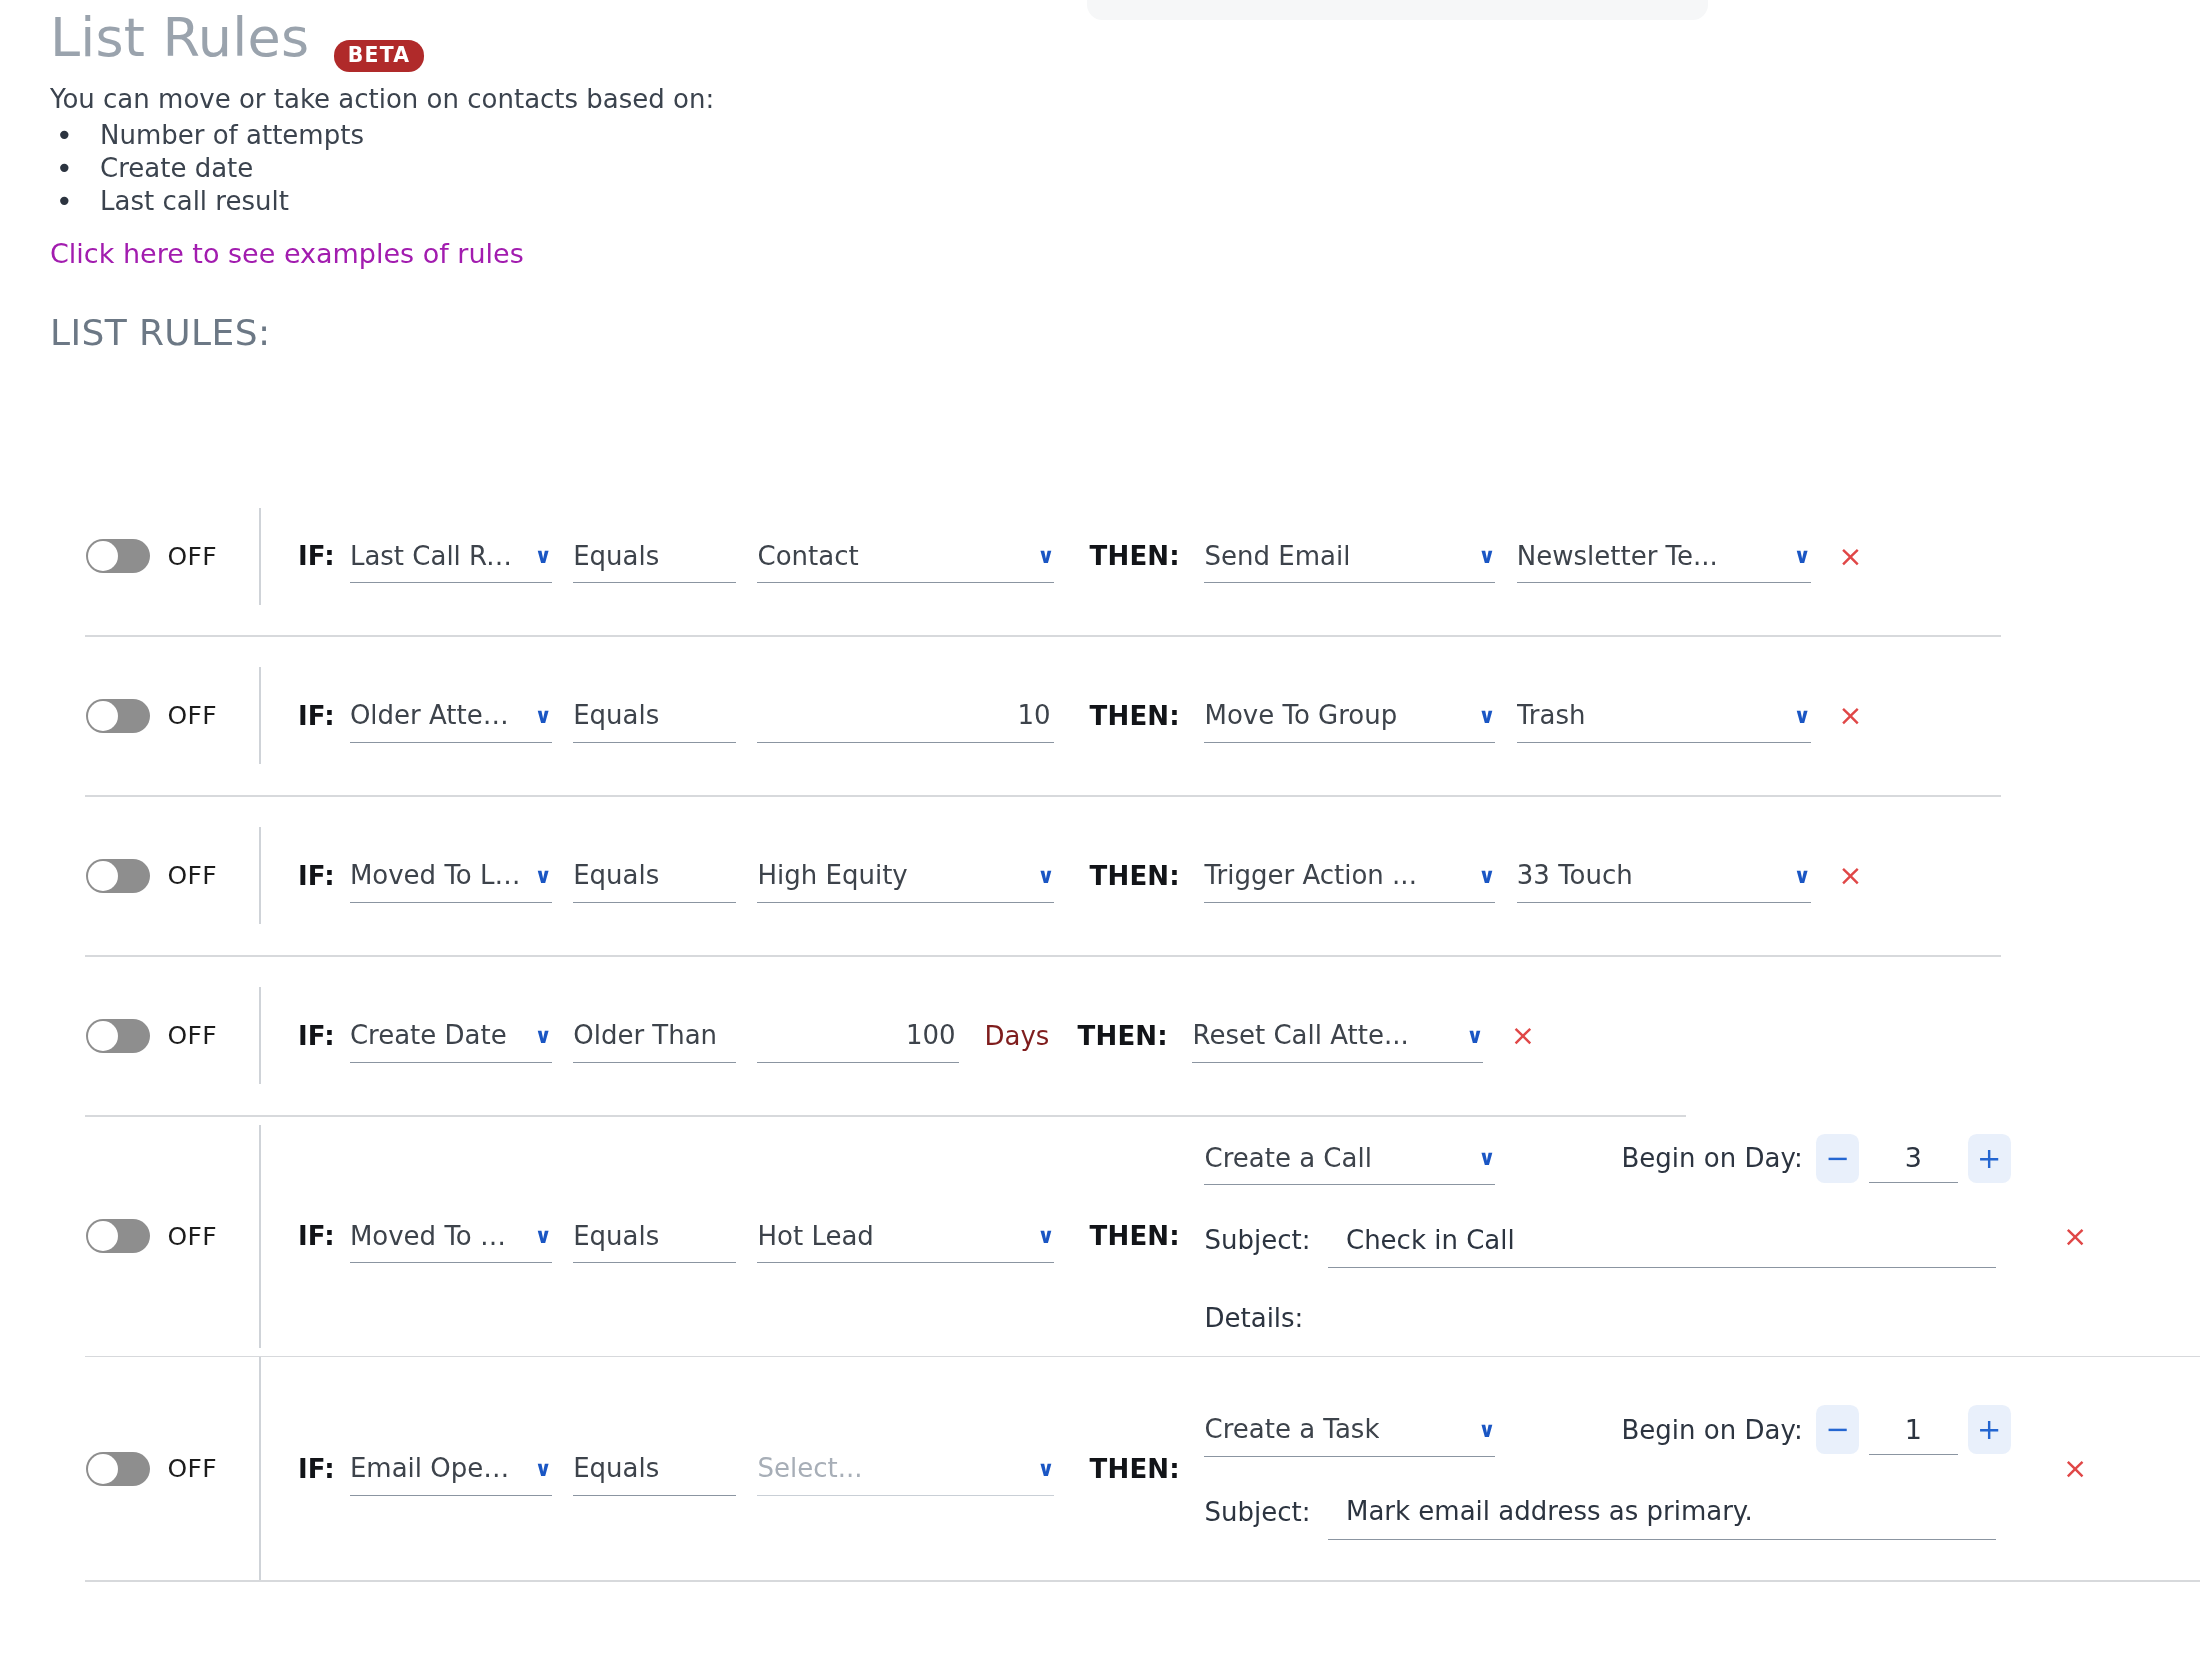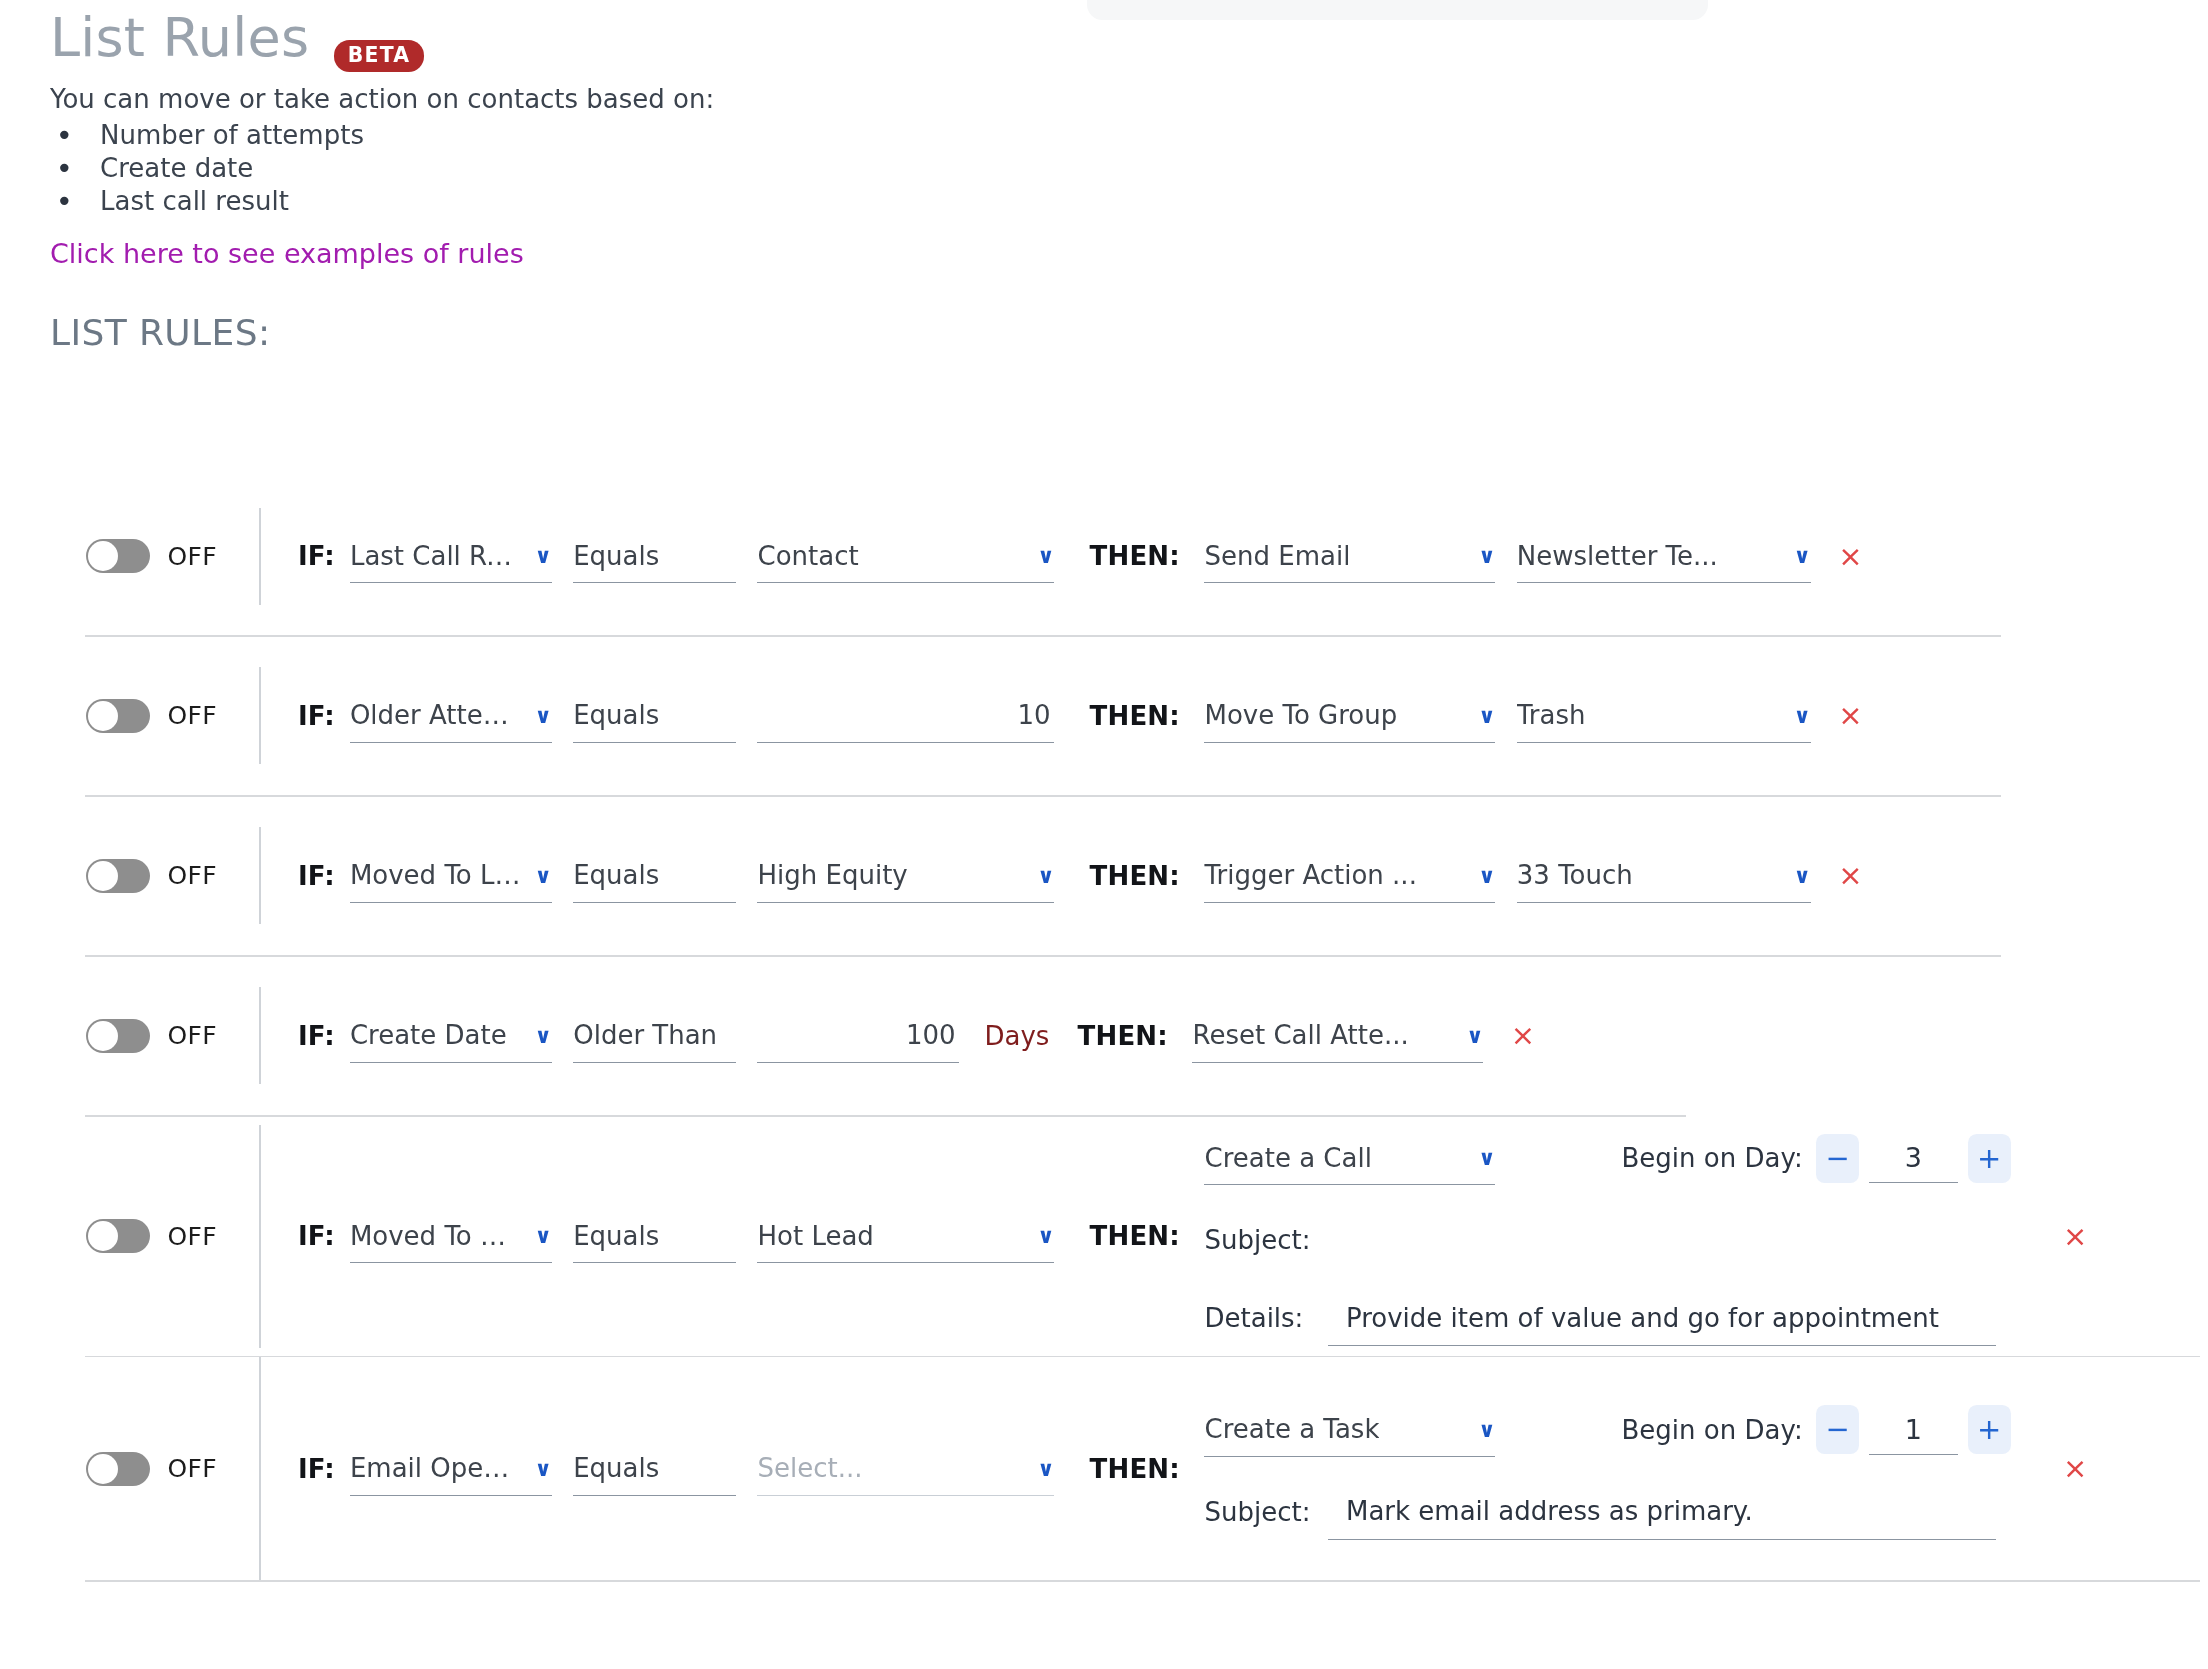--- a/index.html
+++ b/index.html
@@ -352,26 +352,26 @@
               </div>
               <div class="begin-label">Begin on Day:</div>
               <div class="stepper">
                 <div class="step-btn">−</div>
                 <div class="step-val">3</div>
                 <div class="step-btn">+</div>
               </div>
             </div>
             <div class="tb-row">
               <div class="tb-label">Subject:</div>
+              <div class="text-field w-subject">
+                <span class="tv">Check in Call</span>
+              </div>
             </div>
             <div class="tb-row">
               <div class="tb-label">Details:</div>
-              <div class="text-field w-subject">
-                <span class="tv">Provide item of value and go for appointment</span>
-              </div>
             </div>
           </div>
           <div class="delete-x tall-x">×</div>
         </div>
       </div>
       <div class="divider" style="width:2115px"></div>
     </div>
 
     <div class="rule tall">
       <div class="rule-inner" style="min-height:210px">

